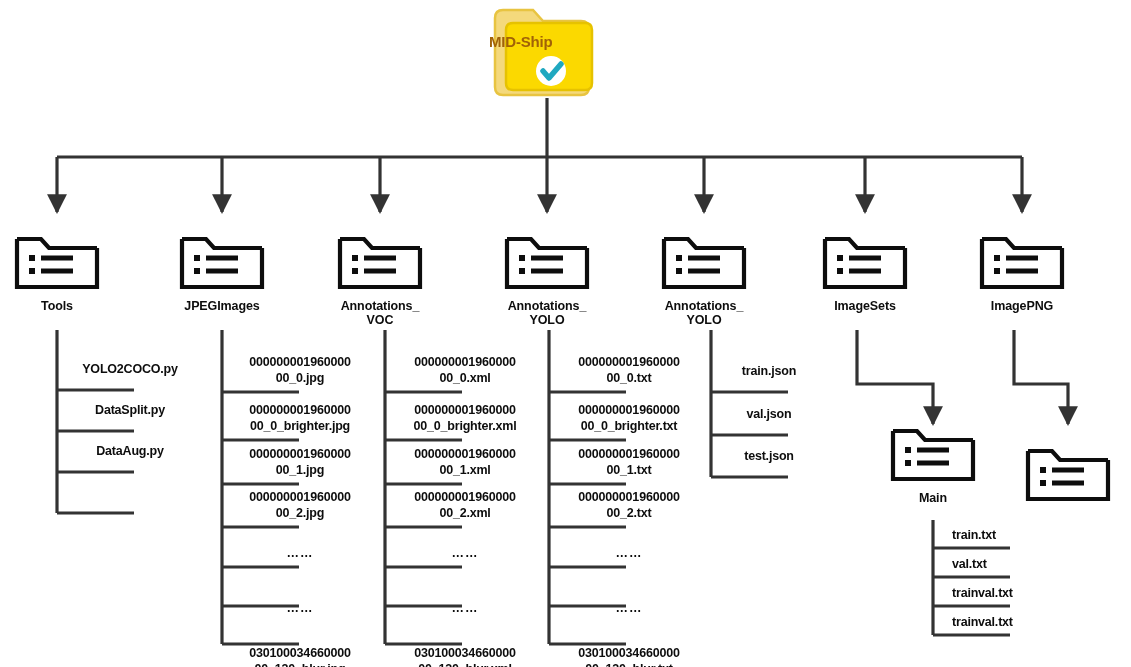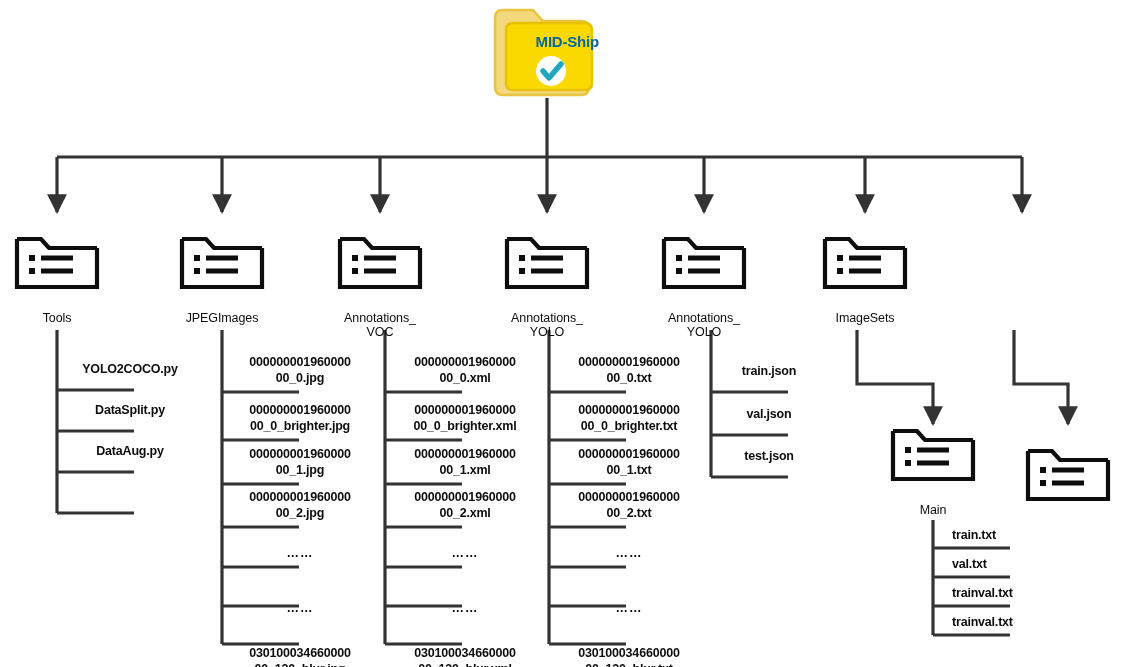--- a/index.html
+++ b/index.html
@@ -8,31 +8,31 @@
     font-family:"Liberation Sans","DejaVu Sans",sans-serif;
     color:#111111;
   }
   #canvas{position:absolute;left:0;top:0;width:1131px;height:667px;}
   svg.lines{position:absolute;left:0;top:0;width:1131px;height:667px;pointer-events:none;}
 
   
   .root-folder{position:absolute;left:489px;top:4px;width:110px;height:100px;}
   .root-folder svg{display:block;}
   .root-label{
-    position:absolute;left:489px;top:33px;width:110px;text-align:right;
-    font-size:15px;font-weight:bold;color:#0369a1;letter-spacing:-0.2px;
+    position:absolute;left:489px;top:33px;width:110px;text-align:left;
+    font-size:15px;font-weight:bold;color:#a16207;letter-spacing:-0.2px;
   }
 
   
   .folder{position:absolute;width:90px;}
   .folder .ficon{width:90px;height:64px;display:block;}
   .folder .flabel{
     display:block;width:110px;margin-left:-10px;text-align:center;
-    font-size:12.5px;font-weight:normal;color:#0d0d0d;line-height:13.5px;
-    margin-top:20px;letter-spacing:-0.1px;
+    font-size:12.5px;font-weight:bold;color:#0d0d0d;line-height:13.5px;
+    margin-top:8px;letter-spacing:-0.1px;
   }
 
   
   .filelist{position:absolute;}
   .fl-text{
     text-align:center;font-size:12.5px;font-weight:bold;color:#0d0d0d;
     line-height:15.5px;letter-spacing:-0.2px;white-space:pre-line;
   }
   .dots{letter-spacing:1px;font-size:12.5px;}
 </style>
@@ -201,20 +201,31 @@
       <path d="M5 11 h24 l8 9 h48" fill="none" stroke="#0d0d0d" stroke-width="4.2"></path>
       <path d="M5 11 v48 h80 v-39" fill="none" stroke="#0d0d0d" stroke-width="4.2"></path>
       <rect x="17" y="27" width="6" height="6" fill="#0d0d0d"></rect>
       <rect x="29" y="27.5" width="32" height="5" fill="#0d0d0d"></rect>
       <rect x="17" y="40" width="6" height="6" fill="#0d0d0d"></rect>
       <rect x="29" y="40.5" width="32" height="5" fill="#0d0d0d"></rect>
     </svg>
     <span class="flabel">ImageSets</span>
   </div>
 
+  <div class="folder" style="left:977px;top:228px;">
+    <svg class="ficon" viewBox="0 0 90 64" xmlns="http://www.w3.org/2000/svg">
+      <path d="M5 11 h24 l8 9 h48" fill="none" stroke="#0d0d0d" stroke-width="4.2"></path>
+      <path d="M5 11 v48 h80 v-39" fill="none" stroke="#0d0d0d" stroke-width="4.2"></path>
+      <rect x="17" y="27" width="6" height="6" fill="#0d0d0d"></rect>
+      <rect x="29" y="27.5" width="32" height="5" fill="#0d0d0d"></rect>
+      <rect x="17" y="40" width="6" height="6" fill="#0d0d0d"></rect>
+      <rect x="29" y="40.5" width="32" height="5" fill="#0d0d0d"></rect>
+    </svg>
+    <span class="flabel">ImagePNG</span>
+  </div>
 
   <div class="folder" style="left:888px;top:420px;">
     <svg class="ficon" viewBox="0 0 90 64" xmlns="http://www.w3.org/2000/svg">
       <path d="M5 11 h24 l8 9 h48" fill="none" stroke="#0d0d0d" stroke-width="4.2"></path>
       <path d="M5 11 v48 h80 v-39" fill="none" stroke="#0d0d0d" stroke-width="4.2"></path>
       <rect x="17" y="27" width="6" height="6" fill="#0d0d0d"></rect>
       <rect x="29" y="27.5" width="32" height="5" fill="#0d0d0d"></rect>
       <rect x="17" y="40" width="6" height="6" fill="#0d0d0d"></rect>
       <rect x="29" y="40.5" width="32" height="5" fill="#0d0d0d"></rect>
     </svg>

